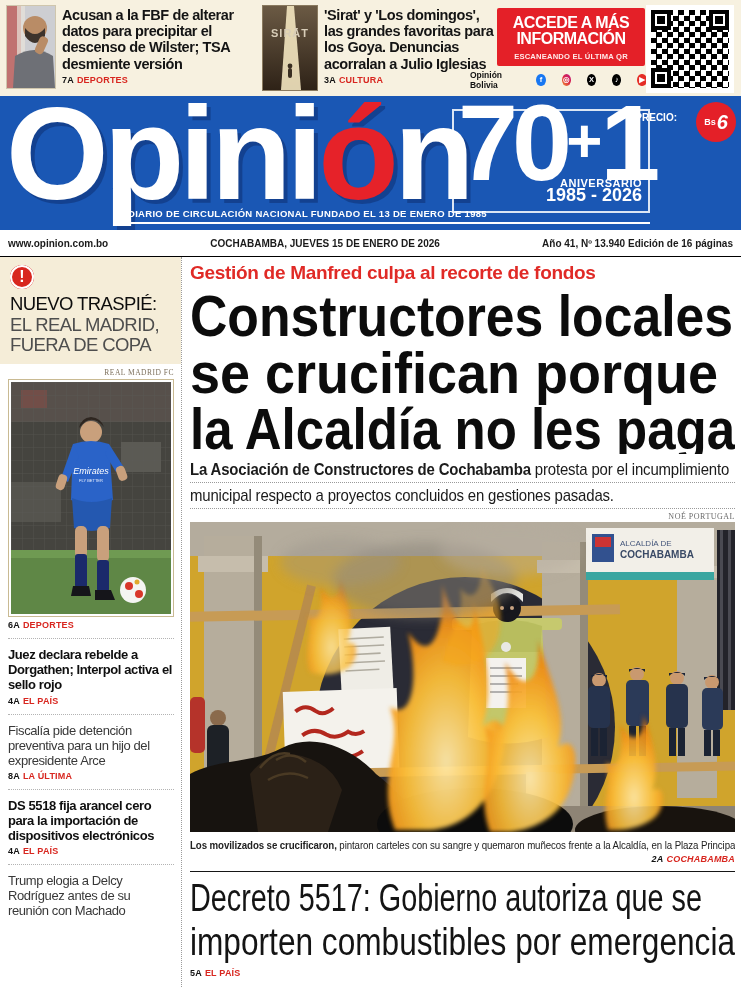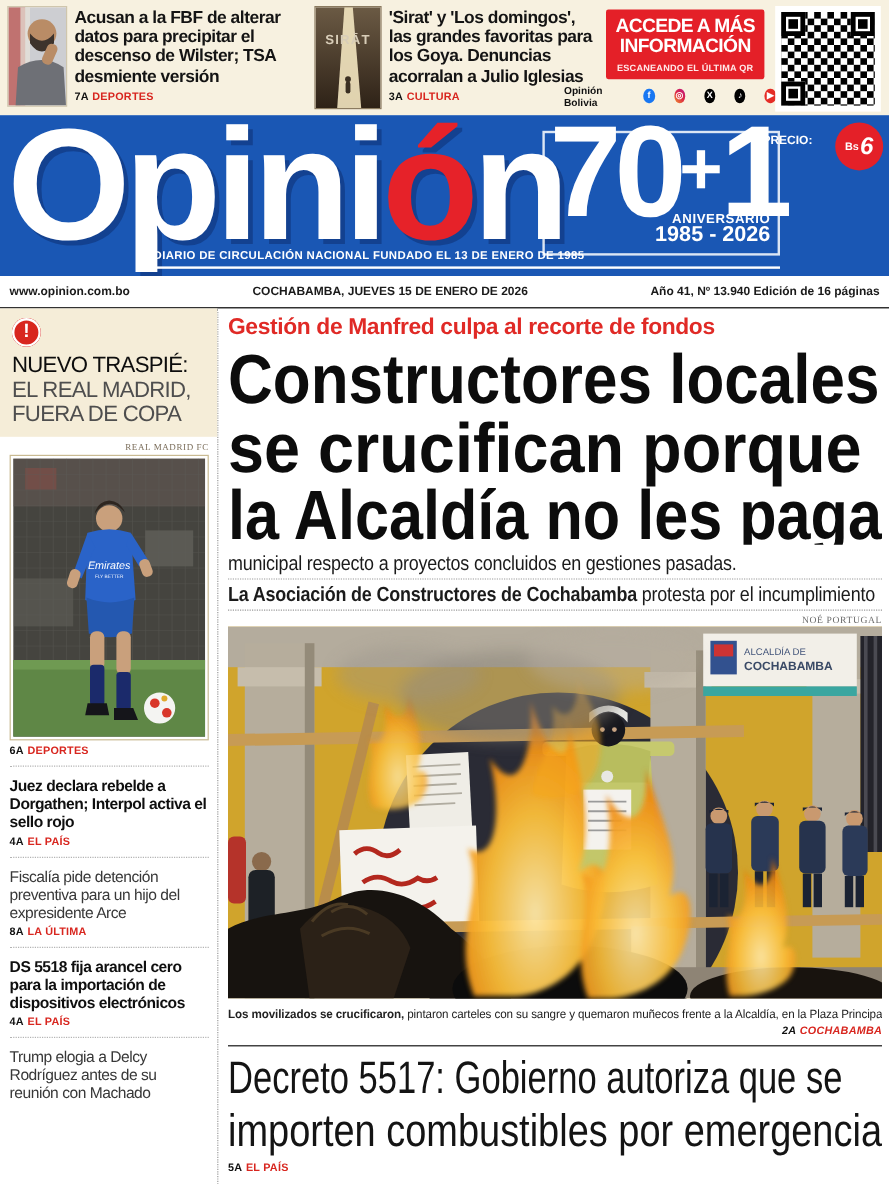--- a/index.html
+++ b/index.html
@@ -13,21 +13,21 @@
   .tz-photo{width:50px;height:84px;flex:0 0 auto;border:1px solid #cfc6ad;}
   .tz-photo svg{display:block;}
   .teaser-txt{width:194px;flex:0 0 auto;padding-top:2px;}
   .teaser-txt.t2{width:172px;}
   .teaser-title{font-size:14.5px;font-weight:bold;letter-spacing:-0.4px;line-height:1.12;color:#141414;}
   .pagetag{margin-top:3px;font-size:9px;font-weight:bold;letter-spacing:.2px;}
   .pagetag .pg{color:#111;}
   .pagetag .sec{color:#d8261f;margin-left:3px;}
   .poster{width:56px;height:86px;flex:0 0 auto;border:1px solid #8a7a5f;}
   .promo{width:138px;flex:0 0 auto;display:flex;flex-direction:column;align-items:center;padding-top:3px;}
-  .promo-box{background:#e42028;color:#fff;width:132px;padding:7px 4px 5px;text-align:center;border-radius:2px;}
+  .promo-box{background:#e42028;color:#fff;width:148px;padding:7px 4px 5px;text-align:center;border-radius:2px;}
   .promo-line{font-size:16px;font-weight:900;line-height:1.02;letter-spacing:-0.5px;}
   .promo-sub{margin-top:4px;font-size:7.6px;font-weight:bold;letter-spacing:.2px;color:#ffe9e9;}
   .social-row{display:flex;align-items:center;gap:16px;margin-top:4px;}
   .brand-name{font-size:8.5px;font-weight:900;color:#111;margin-right:2px;}
   .sicon{width:12px;height:12px;border-radius:50%;color:#fff;font-size:7.5px;font-weight:bold;
          display:flex;align-items:center;justify-content:center;line-height:1;}
   .si-fb{background:#1877f2;} .si-ig{background:linear-gradient(45deg,#f09433,#dc2743,#bc1888);}
   .si-x{background:#000;} .si-tt{background:#010101;} .si-yt{background:#e52d27;} .si-wa{background:#25d366;}
   .qr{width:88px;height:88px;background:#fff;flex:0 0 auto;position:relative;padding:5px;}
   .qr-inner{position:absolute;inset:5px;background:
@@ -260,22 +260,22 @@
     <div class="main">
       <div class="kicker">Gestión de Manfred culpa al recorte de fondos</div>
 
       <svg class="headline-svg" viewBox="0 0 545 168">
         <text x="0" y="50" font-size="58" textLength="543" lengthAdjust="spacingAndGlyphs">Constructores locales</text>
         <text x="0" y="107" font-size="58" textLength="528" lengthAdjust="spacingAndGlyphs">se crucifican porque</text>
         <text x="0" y="163" font-size="58" textLength="545" lengthAdjust="spacingAndGlyphs">la Alcaldía no les paga</text>
       </svg>
 
       <div class="deck">
+        <div class="deck-line"><span class="deck-inner"><b>La Asociación de Constructores de Cochabamba</b><span> protesta por el incumplimiento</span></span></div>
         <div class="deck-line"><span class="deck-inner">municipal respecto a proyectos concluidos en gestiones pasadas.</span></div>
-        <div class="deck-line"><span class="deck-inner"><b>La Asociación de Constructores de Cochabamba</b><span> protesta por el incumplimiento</span></span></div>
       </div>
 
       <div class="photo-credit-m">NOÉ PORTUGAL</div>
 
       <div class="main-photo">
         <svg viewBox="0 0 545 310">
           <defs>
             <radialGradient id="fg" cx="50%" cy="72%" r="75%">
               <stop offset="0" stop-color="#ffe9a8"></stop>
                 <stop offset=".45" stop-color="#fbbf3a"></stop>

